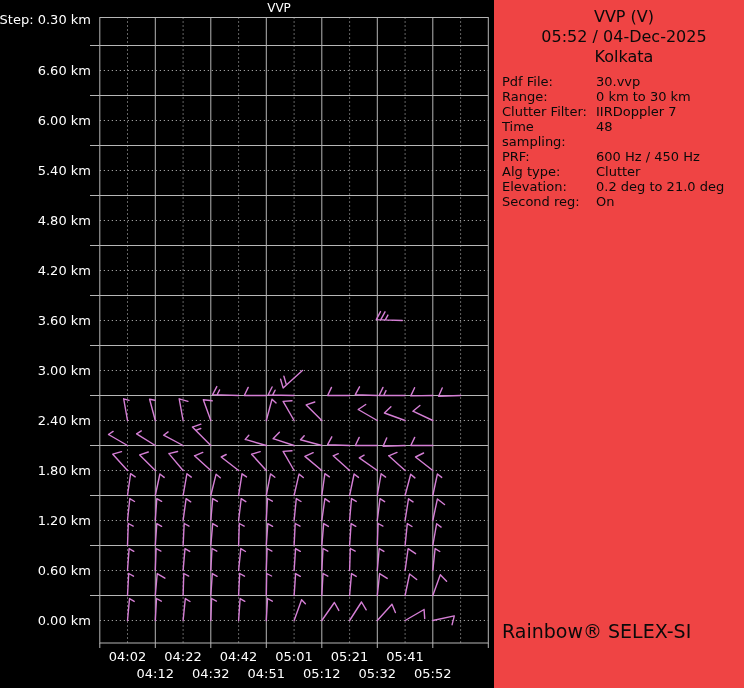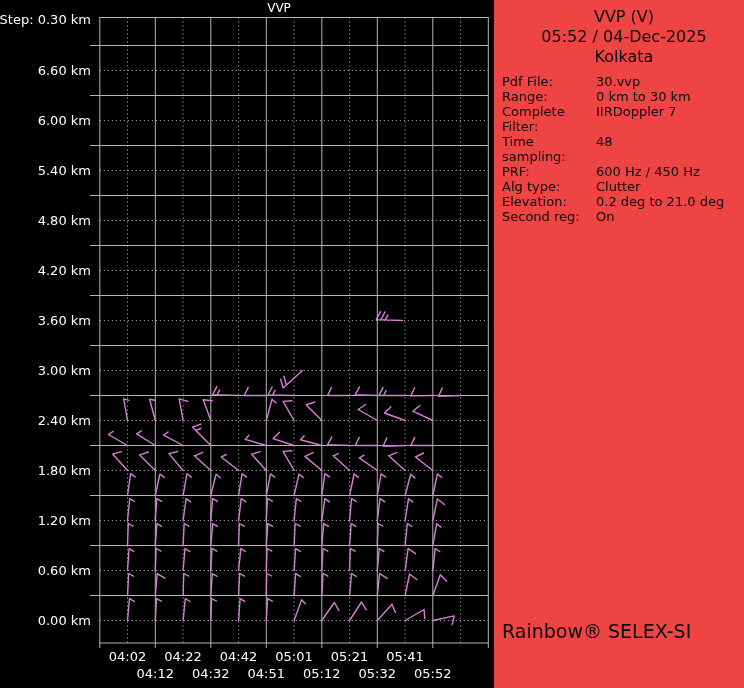--- a/index.html
+++ b/index.html
@@ -245,21 +245,21 @@
     <div class="panel-fields">
       <div class="field-row">
         <span class="field-label">Pdf File:</span>
         <span class="field-value">30.vvp</span>
       </div>
       <div class="field-row">
         <span class="field-label">Range:</span>
         <span class="field-value">0 km to 30 km</span>
       </div>
       <div class="field-row">
-        <span class="field-label">Complete Filter:</span>
+        <span class="field-label">Clutter Filter:</span>
         <span class="field-value">IIRDoppler 7</span>
       </div>
       <div class="field-row">
         <span class="field-label">Time sampling:</span>
         <span class="field-value">48</span>
       </div>
       <div class="field-row">
         <span class="field-label">PRF:</span>
         <span class="field-value">600 Hz / 450 Hz</span>
       </div>

